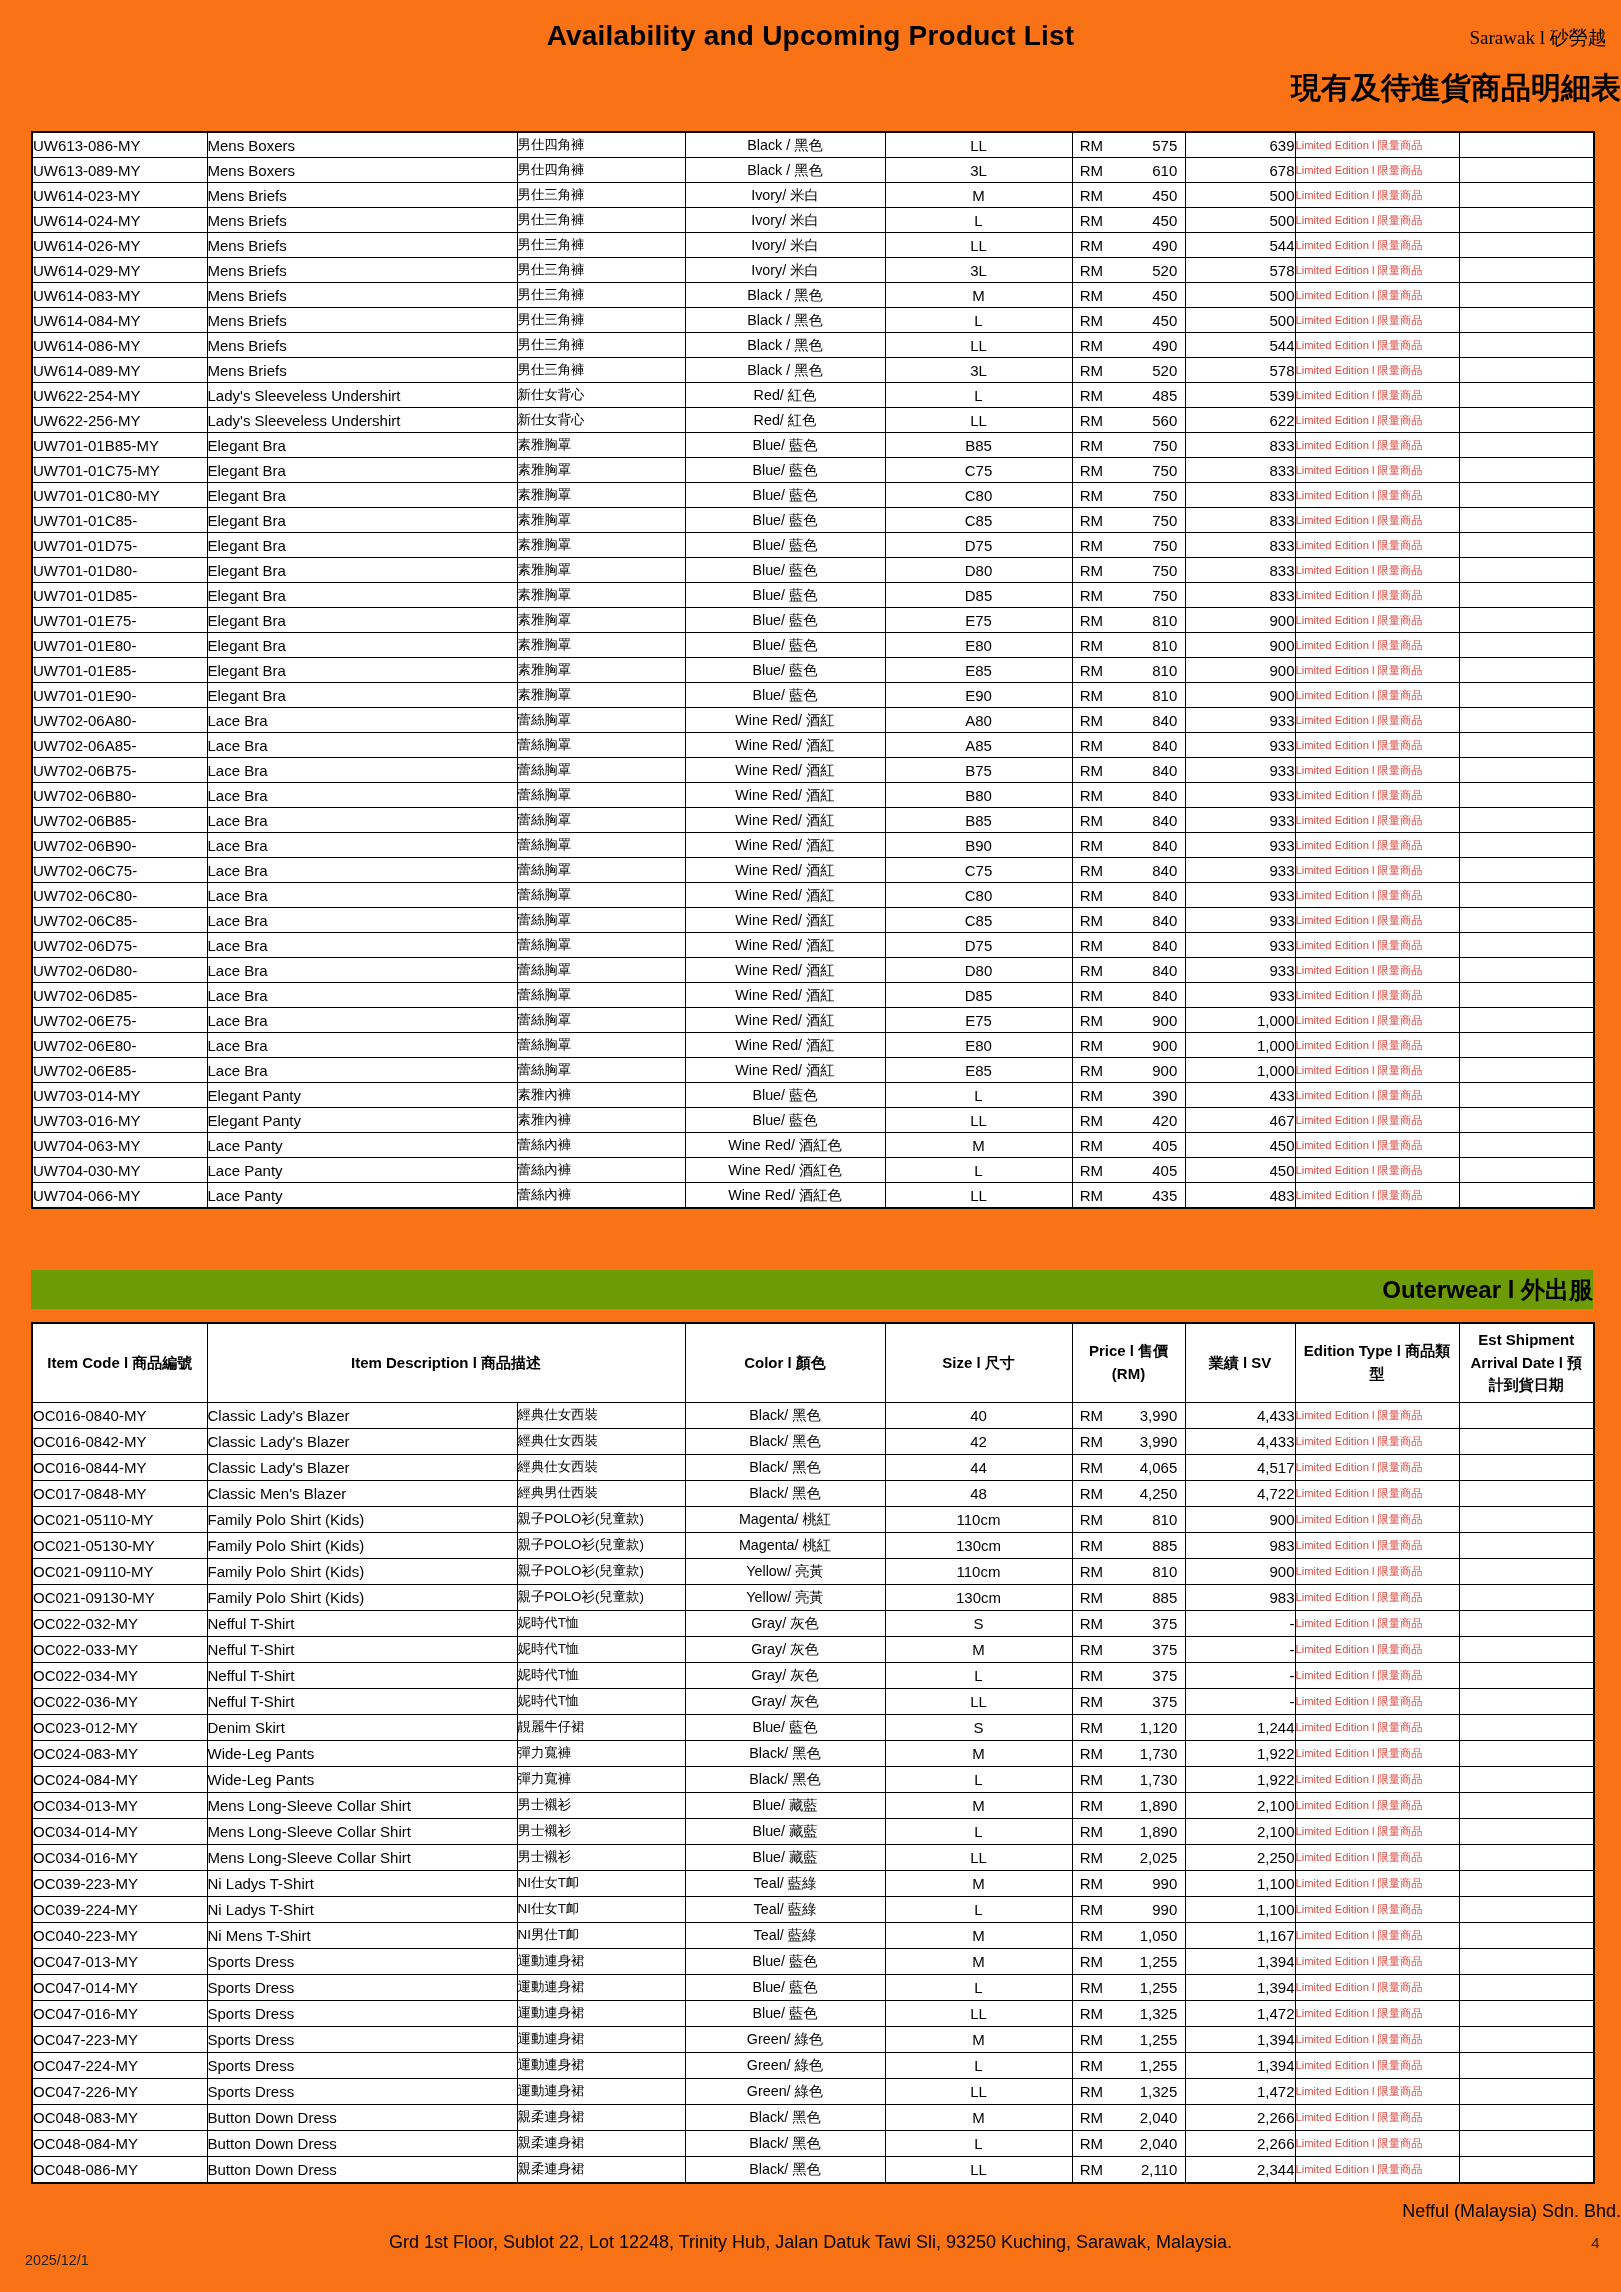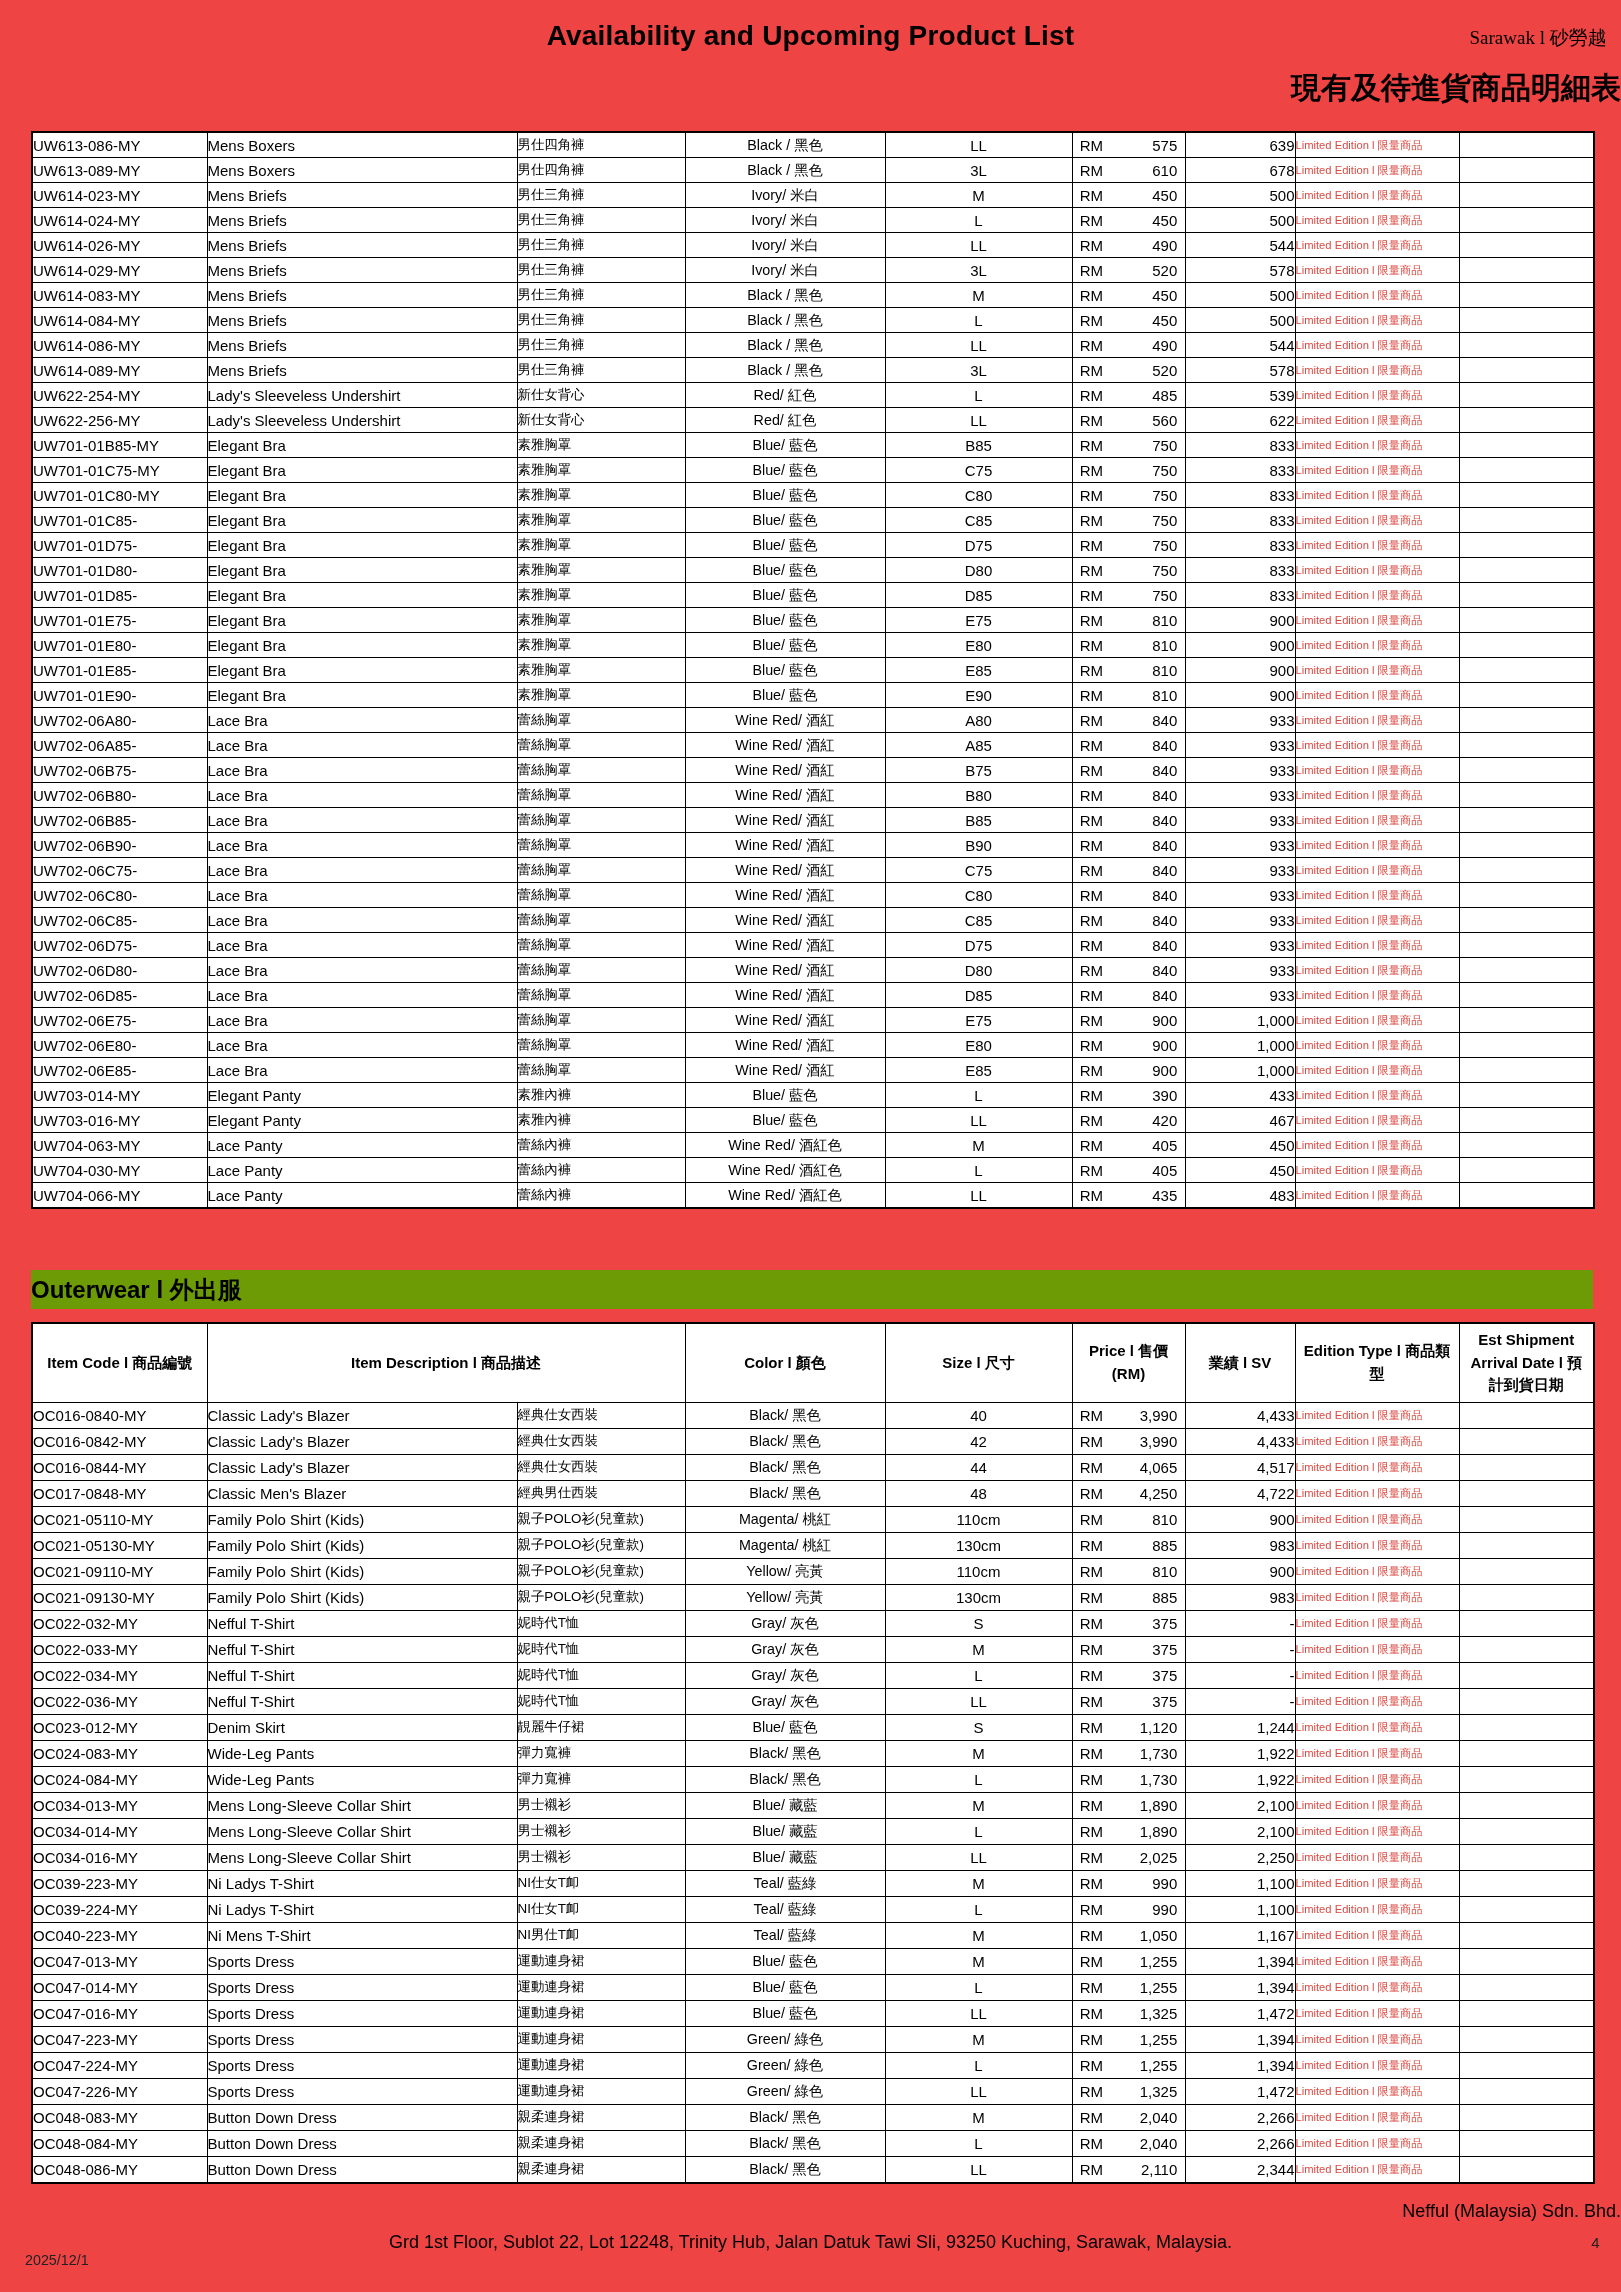--- a/index.html
+++ b/index.html
@@ -1,17 +1,17 @@
 <!DOCTYPE html>
 <html style="--red: #db4a42; --band: #6d9b06;font-size:14.3px"><head>
 <meta charset="utf-8">
 <style>
   :root{ --red:#db4a42; --band:#6d9b06; }
   html,body{margin:0;padding:0;background:#fff;}
-  .page{position:relative;width:1621px;height:2293px;background:#ef4444;overflow:hidden;
+  .page{position:relative;width:1621px;height:2293px;background:#f97316;overflow:hidden;
         font-family:"Liberation Sans",sans-serif;color:#000;}
   .doc-title{position:absolute;top:19.7px;left:0;width:100%;text-align:center;
              font-size:28px;font-weight:bold;letter-spacing:0.2px;}
   .doc-subtitle{position:absolute;top:68px;left:0;width:100%;text-align:right;
                 font-size:30px;font-weight:600;}
   .region{position:absolute;top:25px;right:14.3px;font-family:"Liberation Serif",serif;
           font-size:19px;font-weight:400;}
   table.tbl{position:absolute;border-collapse:collapse;table-layout:fixed;background:#fff;
             border:2.7px solid #000;}
   .tbl td,.tbl th{border:1.8px solid #000;overflow:hidden;white-space:nowrap;padding:0;
@@ -26,21 +26,21 @@
   .c-color{font-size:14.3px;text-align:center;}
   .c-size{font-size:15px;text-align:center;}
   .c-price{font-size:15px;}
   .price-in{display:flex;justify-content:space-between;align-items:center;padding:0 7.2px;}
   .c-sv{font-size:15px;text-align:right;padding-right:7.2px;}
   .c-ed{font-size:11.2px;color:var(--red);padding-left:1.8px;}
   .lower thead tr{height:79px;}
   .lower th{font-size:15px;font-weight:bold;text-align:center;white-space:normal;
             line-height:1.5;padding:0 3.6px;}
   .band{position:absolute;left:31px;top:1270px;width:1562px;height:39px;background:var(--band);
-        display:flex;align-items:center;justify-content:flex-start;
+        display:flex;align-items:center;justify-content:flex-end;
         font-size:24px;font-weight:bold;color:#000;}
   .f-company{position:absolute;top:2201px;left:0;width:100%;text-align:right;font-size:18px;}
   .f-address{position:absolute;top:2232px;left:0;width:100%;text-align:center;font-size:18px;}
   .f-date{position:absolute;top:2235px;left:25px;font-size:14.3px;color:#222;margin-top:17px;}
   .f-page{position:absolute;top:2234px;right:21.5px;font-size:15px;color:#222;}
 </style>
 </head>
 <body>
 
 <div class="page">

